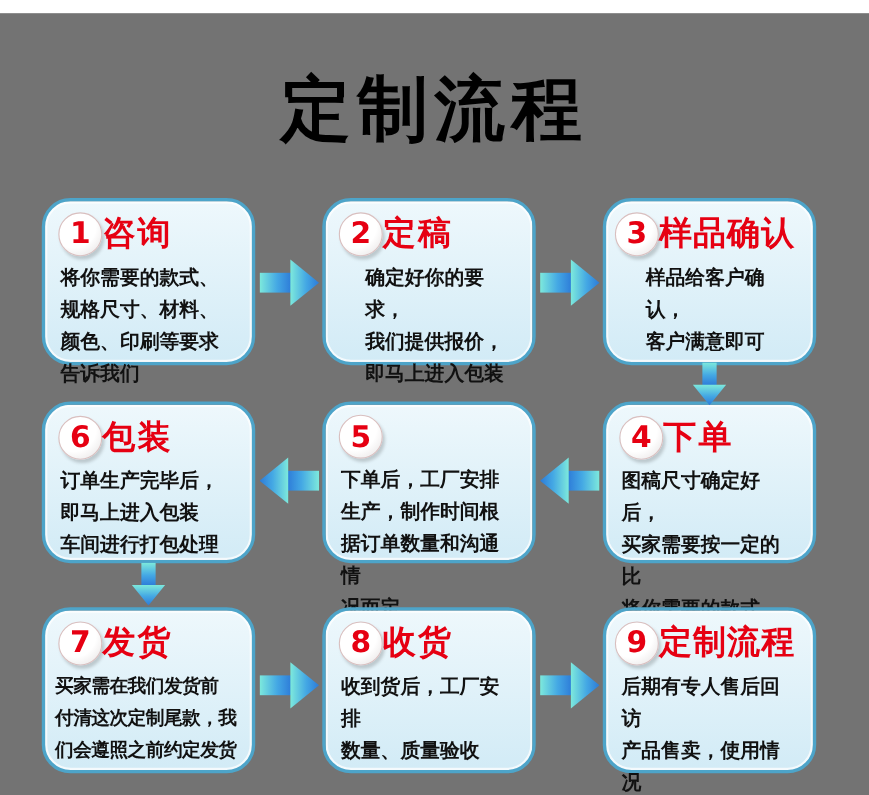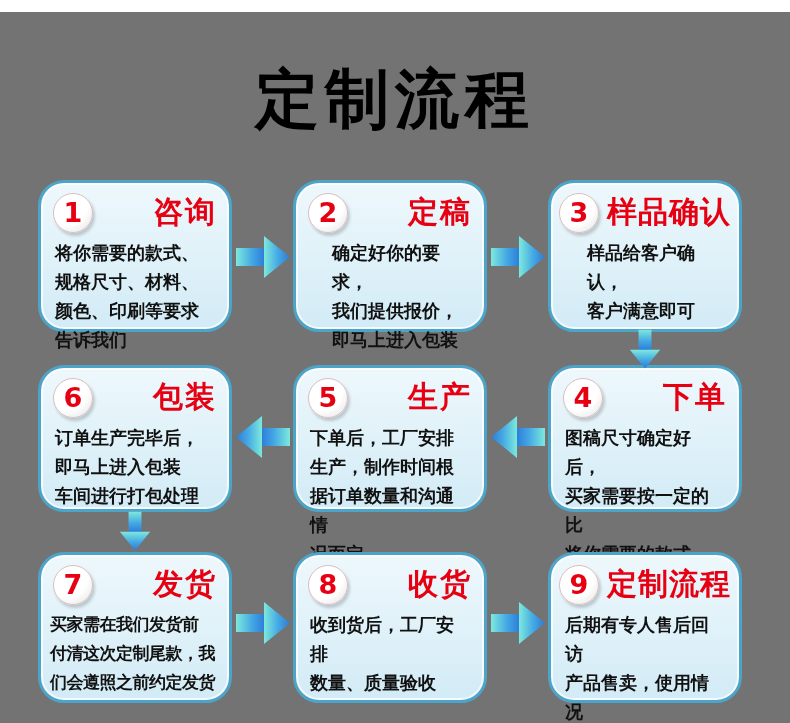--- a/index.html
+++ b/index.html
@@ -39,21 +39,21 @@
   .hdr{display:flex;align-items:center;padding:9px 12px 0 12px;}
   .badge{
     flex:0 0 auto;width:38px;height:38px;border-radius:50%;
     background:radial-gradient(circle at 35% 30%,#ffffff 55%,#f0eeee 80%,#dedada 100%);
     border:1px solid #d9bfbf;
     box-shadow:2px 3px 3px rgba(0,0,0,0.18);
     color:var(--accent-red);font-size:27px;font-weight:bold;
     display:flex;align-items:center;justify-content:center;
   }
   .step-title{
-    flex:1;text-align:right;
+    flex:1;text-align:left;
     color:var(--accent-red);font-size:30px;font-weight:bold;letter-spacing:2px;
     white-space:nowrap;
   }
   .body{
     padding:5px 24px 0 14px;
     font-size:18px;line-height:29px;font-weight:bold;
     color:var(--body-text);
     white-space:pre-line;
   }
   .indent .body{padding-left:36px;}
@@ -125,21 +125,20 @@
       <div class="step-title">下单</div>
     </div>
     <div class="body">图稿尺寸确定好后，
 买家需要按一定的比
 将你需要的款式</div>
   </div>
 
   <div class="box r2 c2">
     <div class="hdr">
       <div class="badge">5</div>
-      <div class="step-title">生产</div>
     </div>
     <div class="body">下单后，工厂安排
 生产，制作时间根
 据订单数量和沟通情
 况而定</div>
   </div>
 
   <div class="box r2 c1">
     <div class="hdr">
       <div class="badge">6</div>

